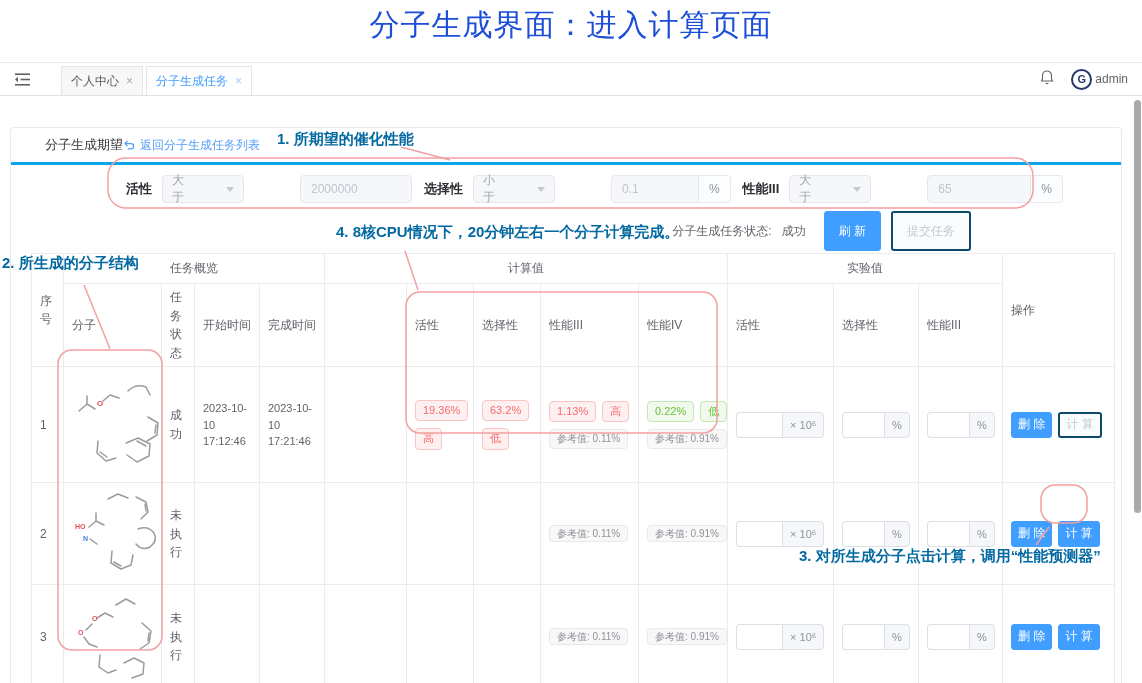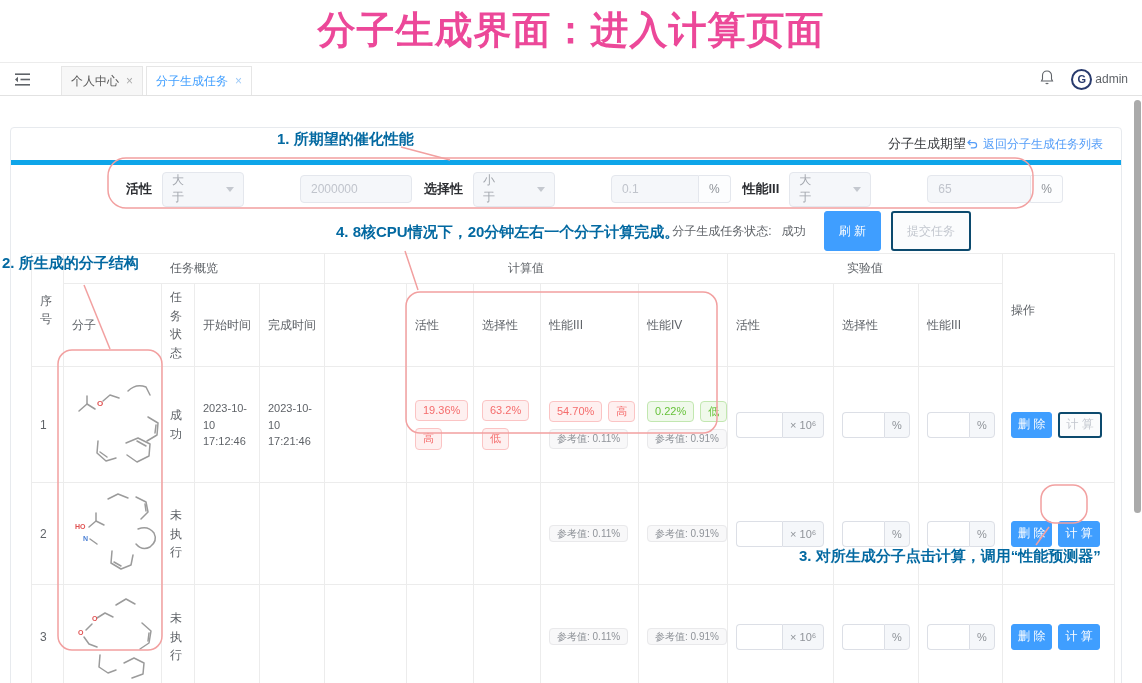--- a/index.html
+++ b/index.html
@@ -1,52 +1,52 @@
 <!DOCTYPE html>
 <html><head>
 <meta charset="utf-8">
 <style>
   * { margin:0; padding:0; box-sizing:border-box; }
   body { font-family:"Liberation Sans","DejaVu Sans",sans-serif; background:#fff; }
   .stage { position:relative; width:1142px; height:683px; overflow:hidden; background:#fff; }
 
   
   .page-title { position:absolute; top:5px; left:0; width:100%; text-align:center;
-    font-size:38px; font-weight:700; color:#ec4899; letter-spacing:1px; }
+    font-size:30px; font-weight:400; color:#1d4ed8; letter-spacing:1px; }
 
   
   .tabbar { position:absolute; top:62px; left:0; width:100%; height:34px; background:#fff;
     border-top:1px solid #ececec; border-bottom:1px solid #e2e2e2; display:flex; align-items:flex-end; padding:0 14px; }
   .collapse-btn { align-self:center; margin-right:30px; display:flex; cursor:pointer; }
   .tabs { display:flex; height:29px; }
   .tab { display:flex; align-items:center; padding:12px 9px; font-size:12px; color:#5a5a5a;
     background:#f7f7f7; border:1px solid #e6e6e6; border-bottom:none; margin-right:3px; cursor:pointer;text-align:center; }
   .tab.active { background:#fff; color:#3f9eff; }
   .tab-close { margin-left:7px; color:#a9a9a9; font-size:12px; line-height:1; cursor:pointer; }
   .tab.active .tab-close { color:#9cc9f7; }
   .tabbar-right { margin-left:auto; align-self:center; display:flex; align-items:center; gap:16px; }
   .logo-user { display:flex; align-items:center; gap:3px; }
   .logo-circle { width:21px; height:21px; border:2.5px solid #283a6d; border-radius:50%;
     display:flex; align-items:center; justify-content:center; font-size:11px; font-weight:700; color:#283a6d; }
   .username { font-size:12px; color:#5f6368; }
 
   
   .card { position:absolute; top:127px; left:10px; width:1112px; height:580px;
     background:#fff; border:1px solid #e7eaee; border-radius:4px 4px 0 0; }
-  .card-head { height:37px; display:flex; align-items:center; justify-content:flex-end;
-    padding:0 18px 0 34px; border-bottom:5px solid #0ea5e9; }
+  .card-head { height:37px; display:flex; align-items:center; justify-content:flex-start;
+    padding:0 18px 0 34px; border-bottom:3px solid #0ea5e9; }
   .sec-title { font-size:13px; color:#35373b; }
   .back-link { font-size:12px; color:#549df8; display:flex; align-items:center; gap:5px; cursor:pointer; }
 
   
   .form-row { display:flex; align-items:center; justify-content:space-between;
     margin-top:8px; padding-left:115px; padding-right:58px; height:32px; }
   .fg { display:flex; align-items:center; }
   .fg-label { font-size:13px; font-weight:700; color:#2c2e32; margin-right:10px; white-space:nowrap; }
-  .sel { width:82px; height:35px; background:#f5f7fa; border:1px solid #e4e7ed; border-radius:4px;
+  .sel { width:82px; height:28px; background:#f5f7fa; border:1px solid #e4e7ed; border-radius:4px;
     display:flex; align-items:center; justify-content:space-between; padding:0 9px; font-size:12px; color:#a2a6ad; margin-right:8px;gap:36px; }
   .caret { width:0; height:0; border-left:4px solid transparent; border-right:4px solid transparent; border-top:5px solid #c4c8cf; }
   .inp-dis { height:28px; background:#f5f7fa; border:1px solid #e4e7ed; border-radius:4px;
     font-size:12px; color:#c0c4cc; padding:0 10px; display:flex; align-items:center;margin-left:48px; }
   .inp-act { width:112px; }
   .inp-grp { display:flex; }
   .inp-grp .inp-dis { border-radius:4px 0 0 4px; }
   .inp-sel { width:88px; }
   .inp-p3 { width:104px; }
   .unit-box { height:28px; border:1px solid #e4e7ed; border-left:none; border-radius:0 4px 4px 0;
@@ -274,21 +274,21 @@
           </td>
           <td>
             <div class="tagcol">
               <span class="tag tag-red">63.2%</span>
               <span class="tag tag-red">低</span>
             </div>
           </td>
           <td>
             <div class="tagcol">
               <span class="tagrow">
-                <span class="tag tag-red">54.70%</span>
+                <span class="tag tag-red">1.13%</span>
                 <span class="tag tag-red">高</span>
               </span>
               <span class="tag-ref">参考值: 0.11%</span>
             </div>
           </td>
           <td>
             <div class="tagcol">
               <span class="tagrow">
                 <span class="tag tag-green">0.22%</span>
                 <span class="tag tag-green">低</span>

